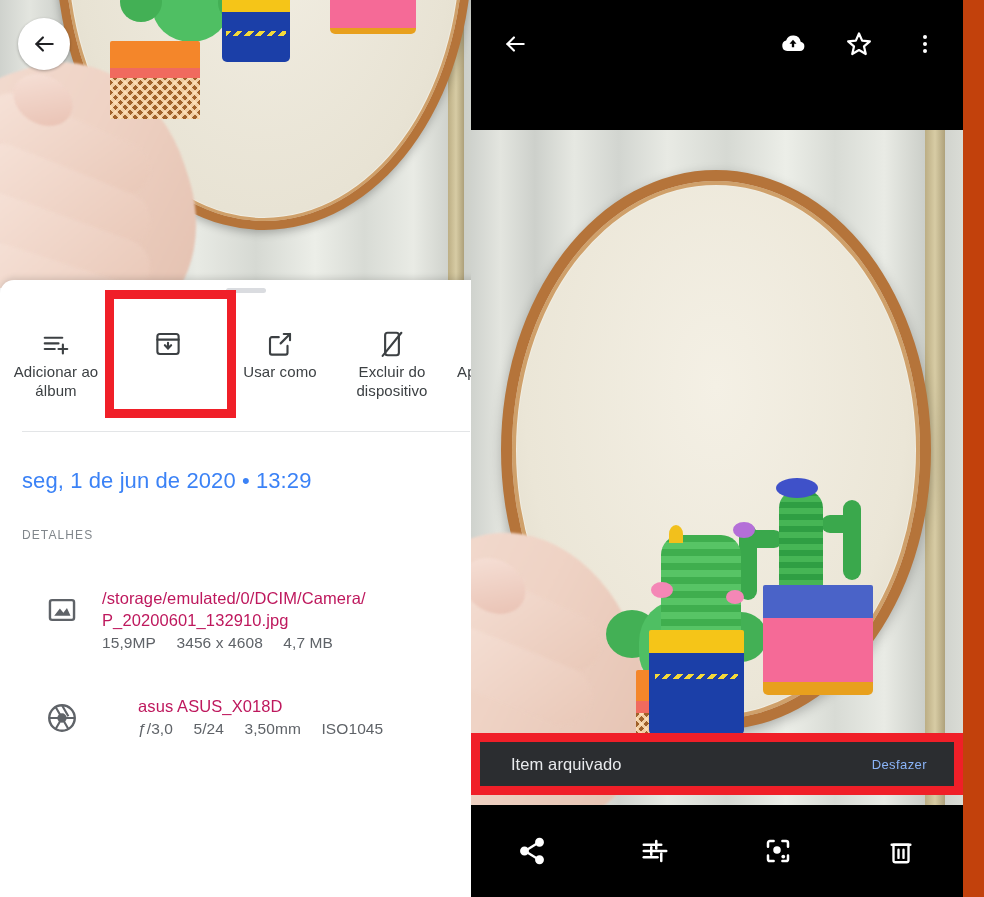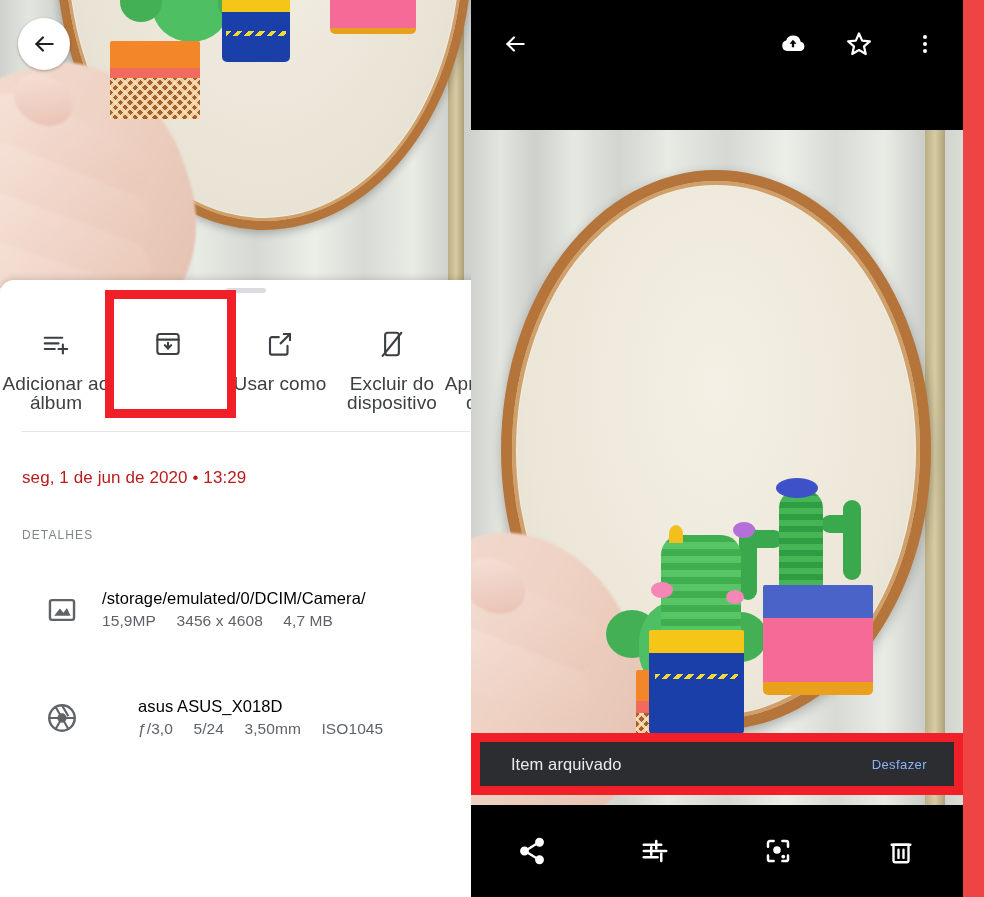--- a/index.html
+++ b/index.html
@@ -129,59 +129,58 @@
     width: 560px;
     display: flex; align-items: flex-start;
   }
   .action {
     width: 112px; flex: 0 0 112px;
     display: flex; flex-direction: column; align-items: center;
     padding-top: 24px;
   }
   .action .ic { height: 36px; display: flex; align-items: center; justify-content: center; }
   .action .lbl {
-    margin-top: 12px;
-    font-size: 19px; line-height: 19px; color: #3c4043;
+    font-size: 15px; line-height: 19px; color: #3c4043;
     text-align: center; letter-spacing: .1px;
   }
   .hl-box {
     position: absolute; left: 105px; top: 290px;
     width: 131px; height: 128px;
     border: 9px solid #f01f28;
     z-index: 40;
     pointer-events: none;
   }
 
   .divider {
     position: absolute; top: 151px; left: 22px; width: 448px; height: 1px;
     background: #e3e5e7;
   }
   .datetime {
     position: absolute; top: 188px; left: 22px;
-    font-size: 17px; color: #b91c1c; letter-spacing: .1px;
+    font-size: 22px; color: #3b82f6; letter-spacing: .1px;
   }
   .section-title {
     position: absolute; top: 248px; left: 22px;
     font-size: 12px; color: #80868b; letter-spacing: 1.1px; font-weight: 500;
   }
 
   .detail-row { position: absolute; left: 22px; display: flex; }
   .detail-row.r1 { top: 307px; }
   .detail-row.r2 { top: 415px; gap: 36px; }
   .detail-icon { width: 80px; flex: 0 0 80px; display: flex; justify-content: center; padding-top: 6px; }
   .detail-text { }
-  .detail-main { font-size: 16.5px; color: #000000; line-height: 22px; letter-spacing: .1px; }
+  .detail-main { font-size: 16.5px; color: #be185d; line-height: 22px; letter-spacing: .1px; }
   .detail-sub { font-size: 15.5px; color: #5f6368; margin-top: 3px; letter-spacing: .1px; }
   .detail-sub span { margin-right: 16px; }
 
   
   .panel-right {
     position: relative;
     width: 536px; height: 897px;
-    background: #ef4444;
+    background: #c2410c;
     overflow: hidden;
   }
   .topbar {
     position: absolute; left:0; top:0; width: 492px; height: 130px;
     background: #000;
   }
   .tb-back { position:absolute; left: 22px; top: 22px; width: 44px; height: 44px;
              display:flex; align-items:center; justify-content:center; }
   .tb-right { position:absolute; right: 16px; top: 22px; height: 44px; display:flex; align-items:center; gap: 22px; }
   .tb-btn { width: 44px; height: 44px; display:flex; align-items:center; justify-content:center; }
@@ -339,20 +338,21 @@
 
       <div class="detail-row r1">
         <div class="detail-icon">
           <svg width="34" height="34" viewBox="0 0 24 24" fill="none" stroke="#5f6368" stroke-width="1.7" stroke-linejoin="round">
             <rect x="3.5" y="5" width="17" height="14" rx="1.5"></rect>
             <polygon points="6.5,16 10.5,11 13,14 15.5,10.5 18,16" fill="#5f6368" stroke="none"></polygon>
           </svg>
         </div>
         <div class="detail-text">
           <div class="detail-main">/storage/emulated/0/DCIM/Camera/</div>
+          <div class="detail-main">P_20200601_132910.jpg</div>
           <div class="detail-sub">
             <span>15,9MP</span>
             <span>3456 x 4608</span>
             <span>4,7 MB</span>
           </div>
         </div>
       </div>
 
       <div class="detail-row r2">
         <div class="detail-icon">

